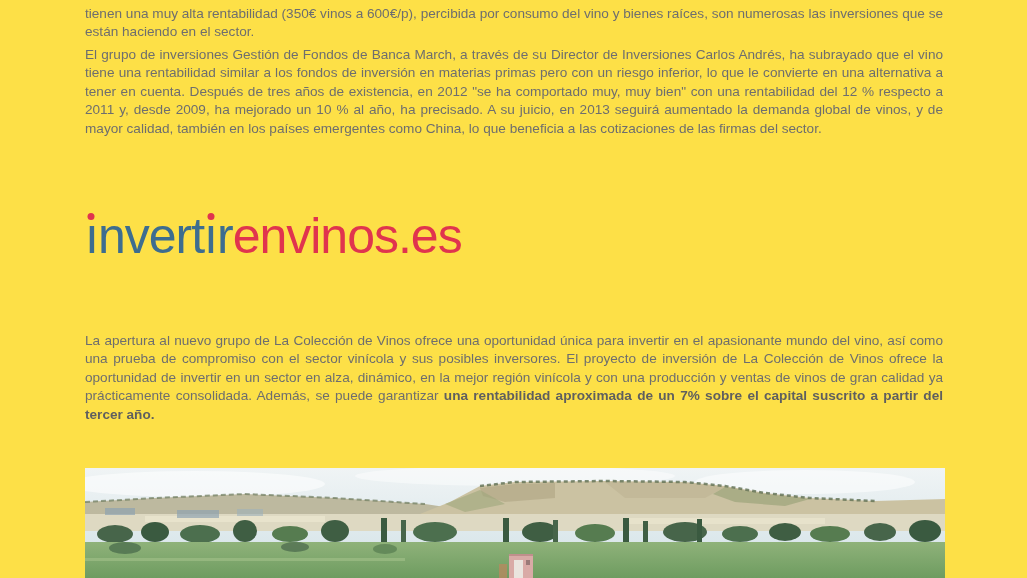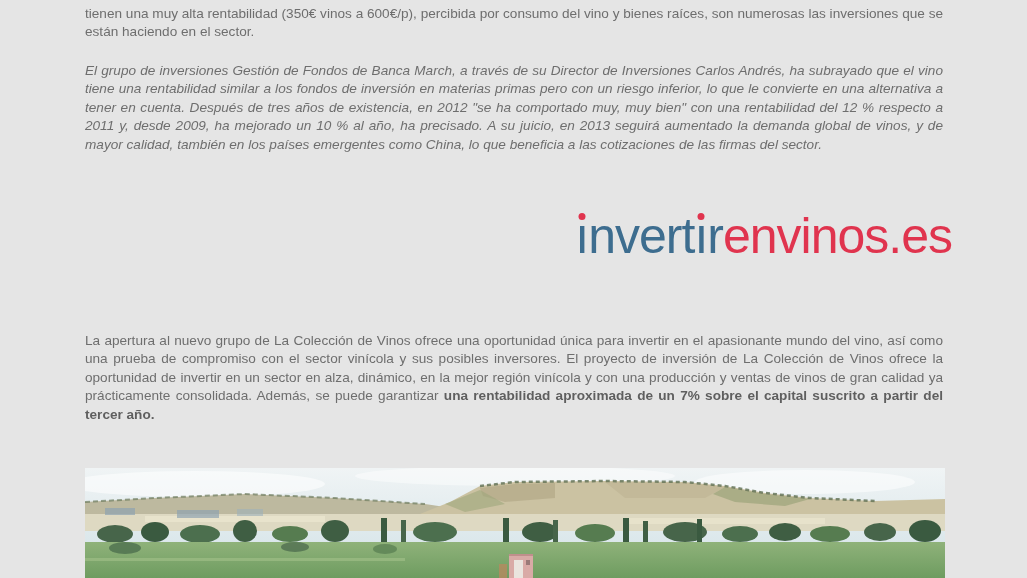--- a/index.html
+++ b/index.html
@@ -1,36 +1,36 @@
 <!DOCTYPE html>
 <html><head>
 <meta charset="utf-8">
 <style>
   html,body{margin:0;padding:0;background:#ffffff;}
   .page{
     position:relative;
     width:1027px;height:578px;
-    background:#e5e5e5;
+    background:#fde047;
     overflow:hidden;
     font-family:"Liberation Sans",sans-serif;
   }
   .content-block{
     position:absolute;
     left:85px;width:858px;
     color:#6e6e6e;
     font-size:13.6px;line-height:18.6px;
     text-align:justify;
   }
   .para-top{top:-9px;}
-  .para-mid{top:48px;font-style:italic;}
+  .para-mid{top:32px;}
   .para-low{top:318px;}
   .bold-part{font-weight:bold;color:#5f5f5f;}
   .logo{
-    position:absolute;left:94px;width:858px;top:206px;
-    text-align:right;
+    position:absolute;left:85px;width:858px;top:206px;
+    text-align:left;
     font-size:50px;line-height:1.2;
     letter-spacing:-1px;
     white-space:nowrap;
   }
   .logo-blue{color:#3d6d8f;}
   .logo-red{color:#e0344e;}
   .i-red-dot{position:relative;display:inline-block;}
   .i-red-dot::after{
     content:'';position:absolute;
     width:7px;height:7px;border-radius:50%;

